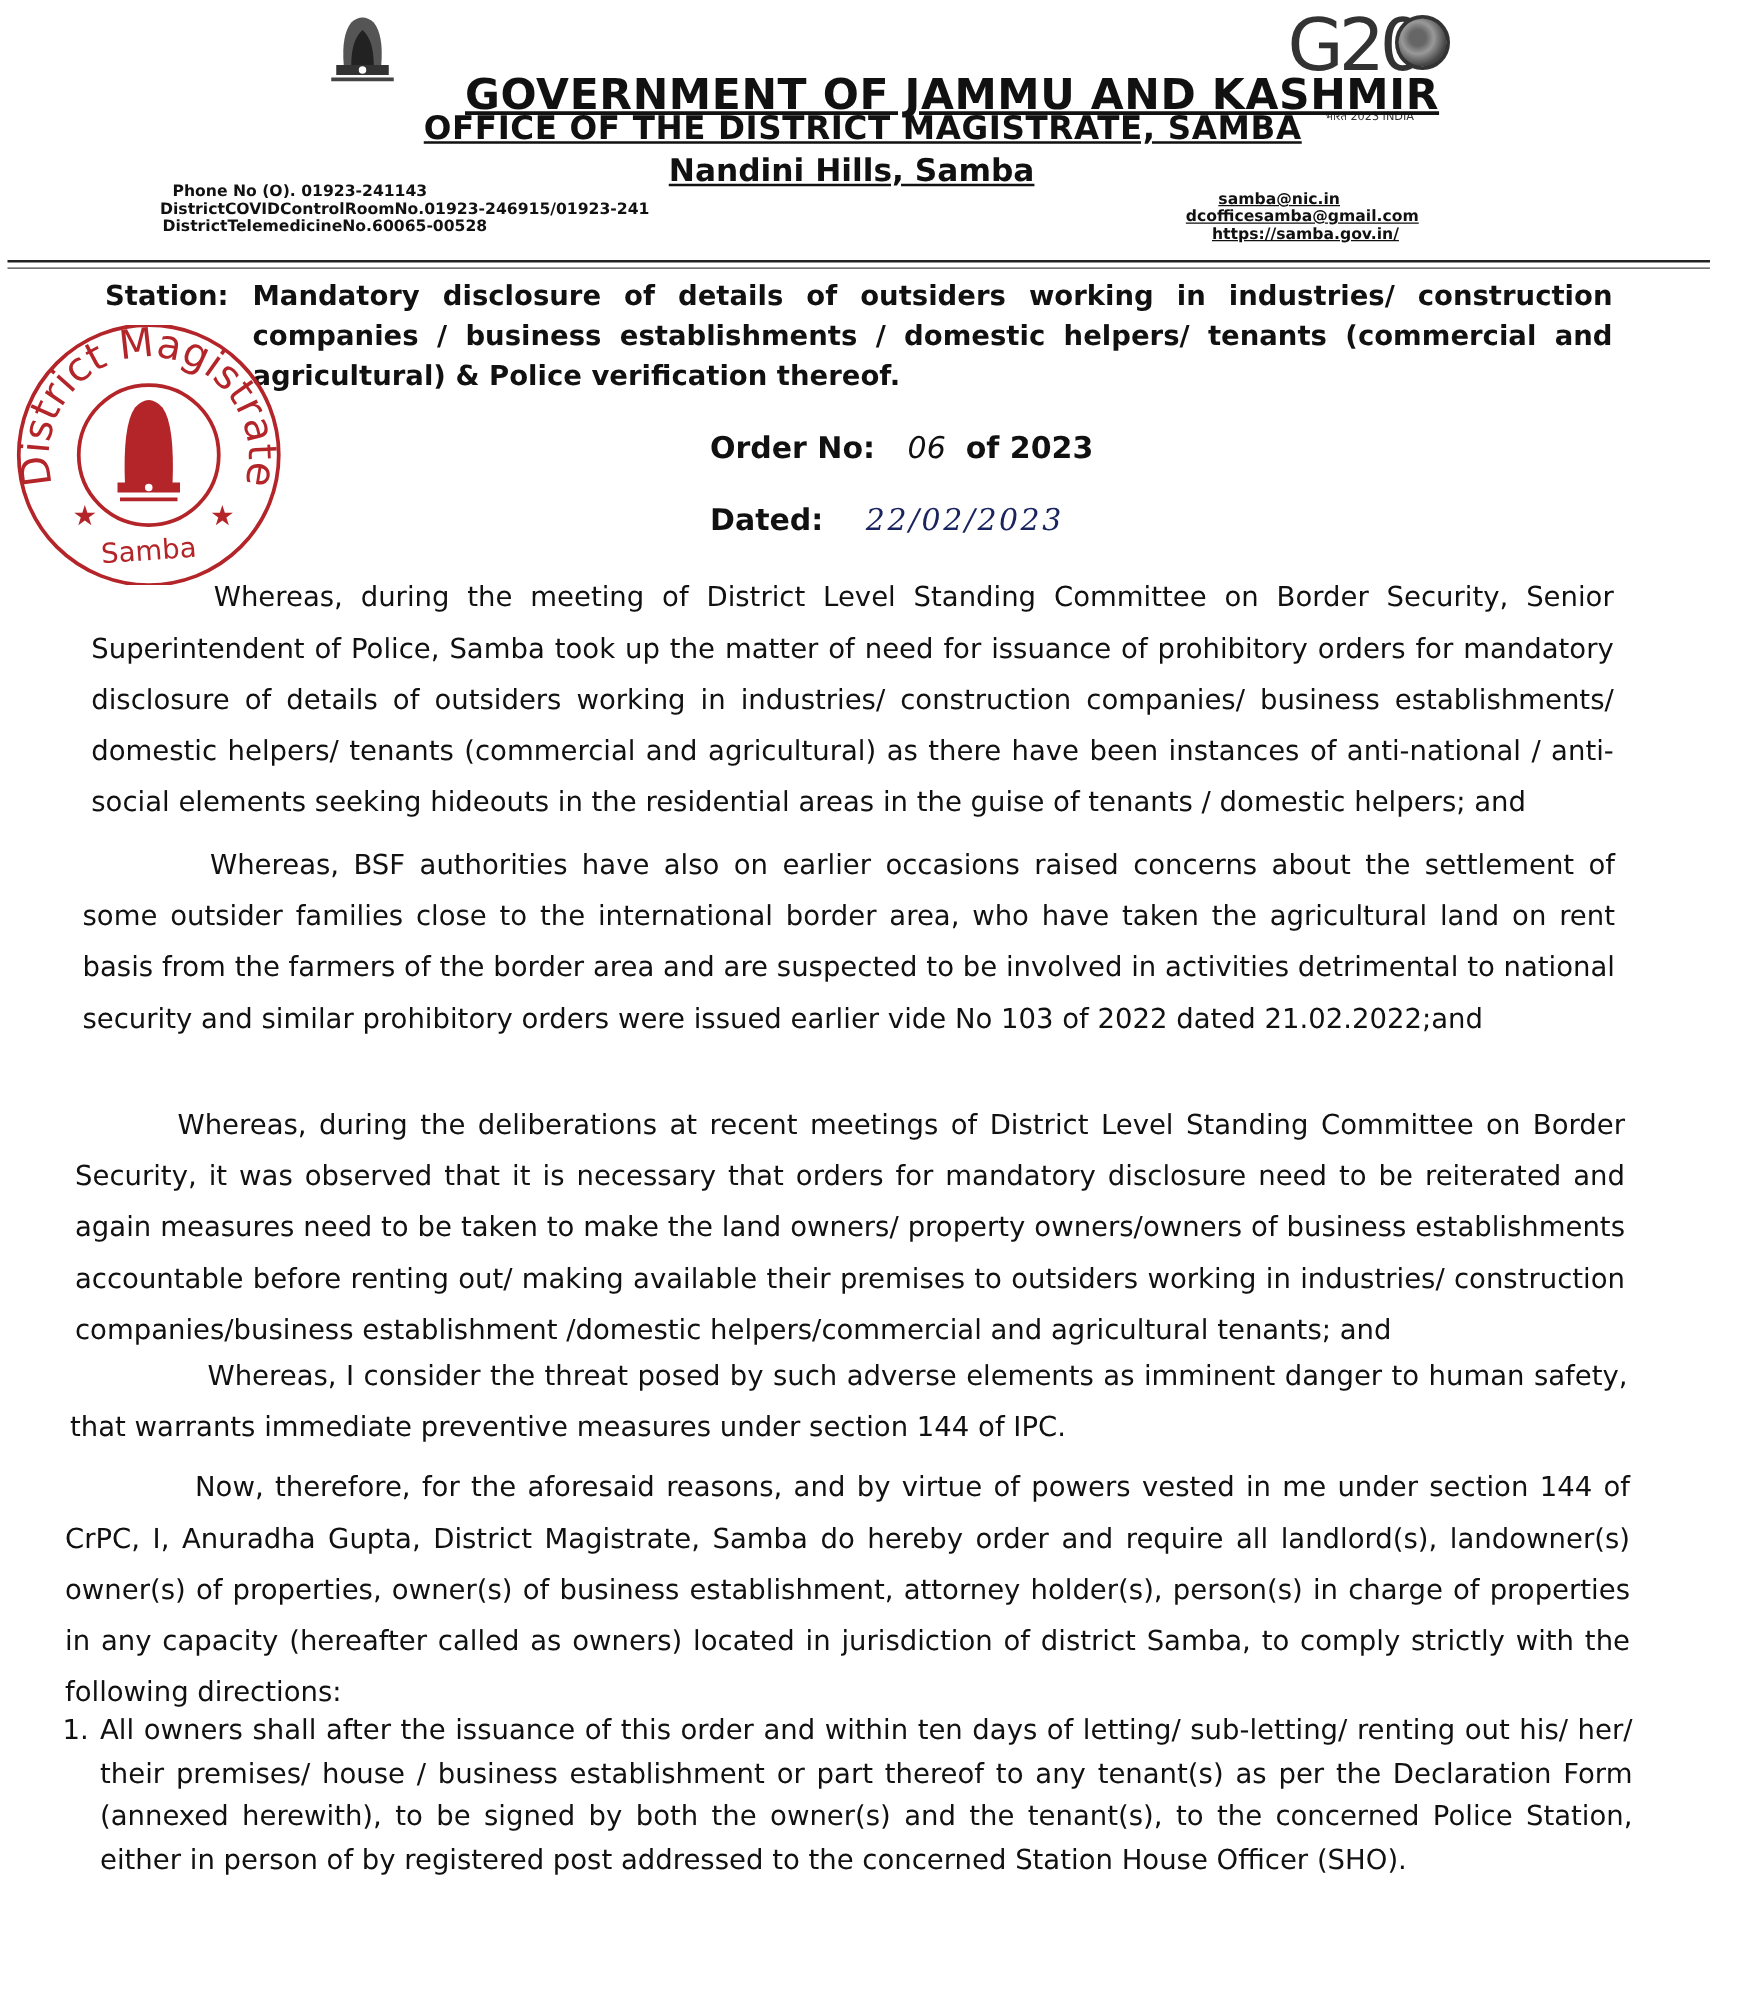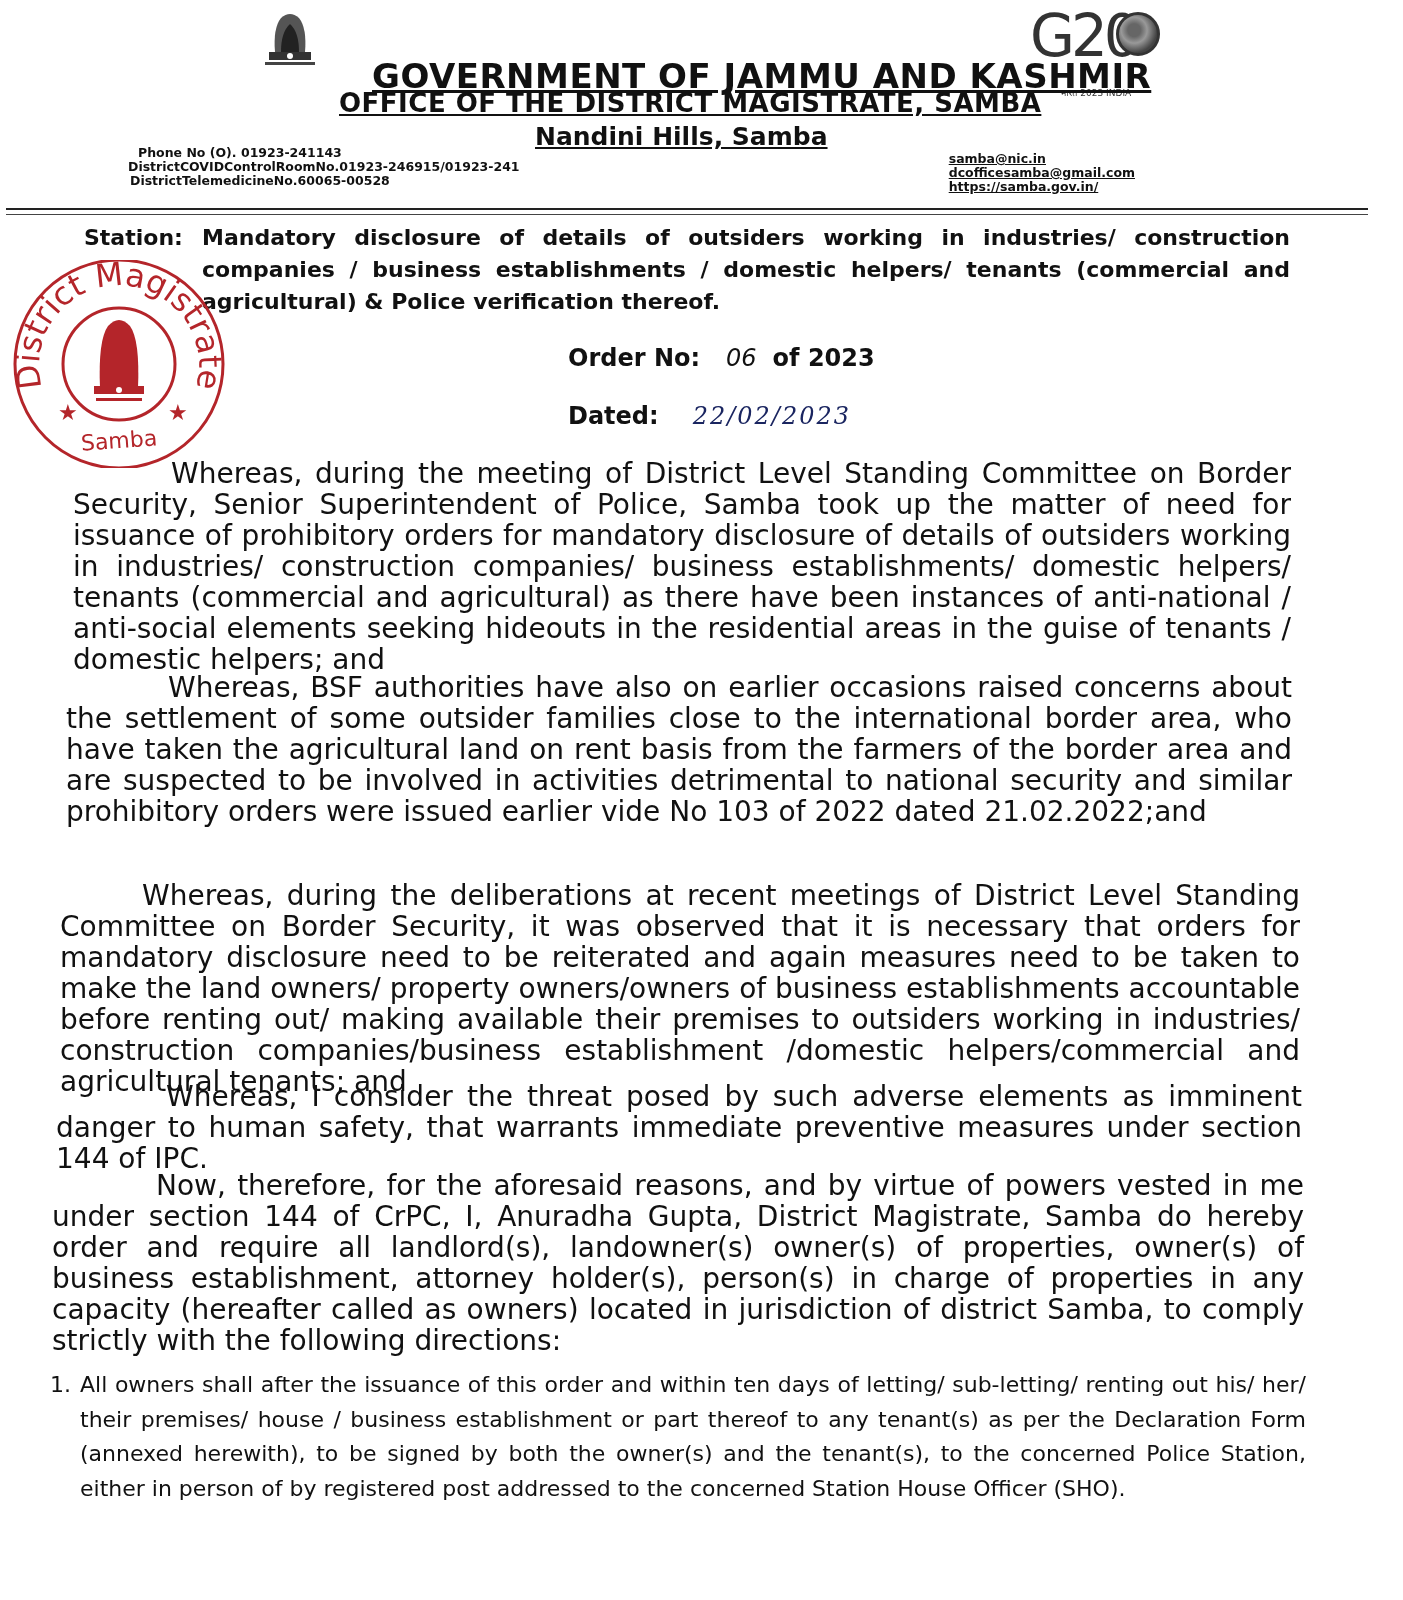--- a/index.html
+++ b/index.html
@@ -8,33 +8,33 @@
   .emblem{left:255px;top:8px;width:70px;height:60px;}
   .g20{left:1030px;top:4px;width:130px;height:80px;}
   .g20 .g20-text{position:absolute;left:0;top:0;font-family:"DejaVu Sans",sans-serif;font-size:58px;color:#333;letter-spacing:-4px;line-height:64px;}
   .g20 .g20-globe{position:absolute;left:86px;top:8px;width:44px;height:44px;border-radius:50%;border:3px solid #333;box-sizing:border-box;background:radial-gradient(circle at 40% 40%,#666 0 20%,#999 40%,#444 70%);}
   .g20 .g20-sub{position:absolute;left:30px;top:82px;font-size:9px;color:#333;}
   .h1{left:372px;top:56px;font-size:34px;font-weight:bold;text-decoration:underline;letter-spacing:0.5px;}
   .h2{left:307px;top:88px;font-size:26px;font-weight:bold;text-decoration:underline;letter-spacing:0.5px;margin-left:32px;}
   .h3{left:535px;top:122px;font-size:25px;font-weight:bold;text-decoration:underline;}
   .contact-left{left:138px;top:146px;font-size:12.5px;font-weight:bold;line-height:14px;}
   .contact-left div:first-child{padding-left:0;}
-  .contact-right{right:265px;top:152px;font-size:12.5px;font-weight:bold;line-height:14px;text-align:left;}
+  .contact-right{right:265px;top:152px;font-size:12.5px;font-weight:bold;line-height:14px;text-align:center;}
   .contact-right a{color:#111;text-decoration:underline;display:block;}
   .rule1{left:6px;top:208px;width:1362px;height:2px;background:#222;}
   .rule2{left:6px;top:214px;width:1362px;height:1px;background:#444;}
   .subject{left:84px;top:222px;width:1206px;font-size:22px;font-weight:bold;line-height:32px;}
   .subject .lbl{position:absolute;left:0;top:0;}
   .subject .txt{position:absolute;left:118px;top:0;width:1088px;text-align:justify;text-align-last:left;}
   .stamp{left:8px;top:260px;width:222px;height:208px;}
   .order{left:568px;top:344px;font-size:24px;font-weight:bold;}
   .order .hand{font-family:"DejaVu Sans",sans-serif;font-weight:normal;font-style:italic;margin:0 16px 0 26px;}
   .dated{left:568px;top:402px;font-size:24px;font-weight:bold;}
   .dated .hand{font-family:"DejaVu Serif",serif;font-weight:normal;font-style:italic;color:#1a2560;margin-left:34px;letter-spacing:2px;}
-  .para{font-size:28px;line-height:31px;text-align:justify;text-align-last:left;}
+  .para{font-size:22px;line-height:41px;text-align:justify;text-align-last:left;}
   .para .indent{display:inline-block;}
   .p1{left:73px;top:458px;width:1218px;}
   .p1 .indent{width:98px;}
   .p2{left:66px;top:672px;width:1226px;}
   .p2 .indent{width:102px;}
   .p3{left:60px;top:856px;width:1240px;margin-top:24px;}
   .p3 .indent{width:82px;}
   .p4{left:56px;top:1081px;width:1246px;}
   .p4 .indent{width:110px;}
   .p5{left:52px;top:1170px;width:1252px;}

